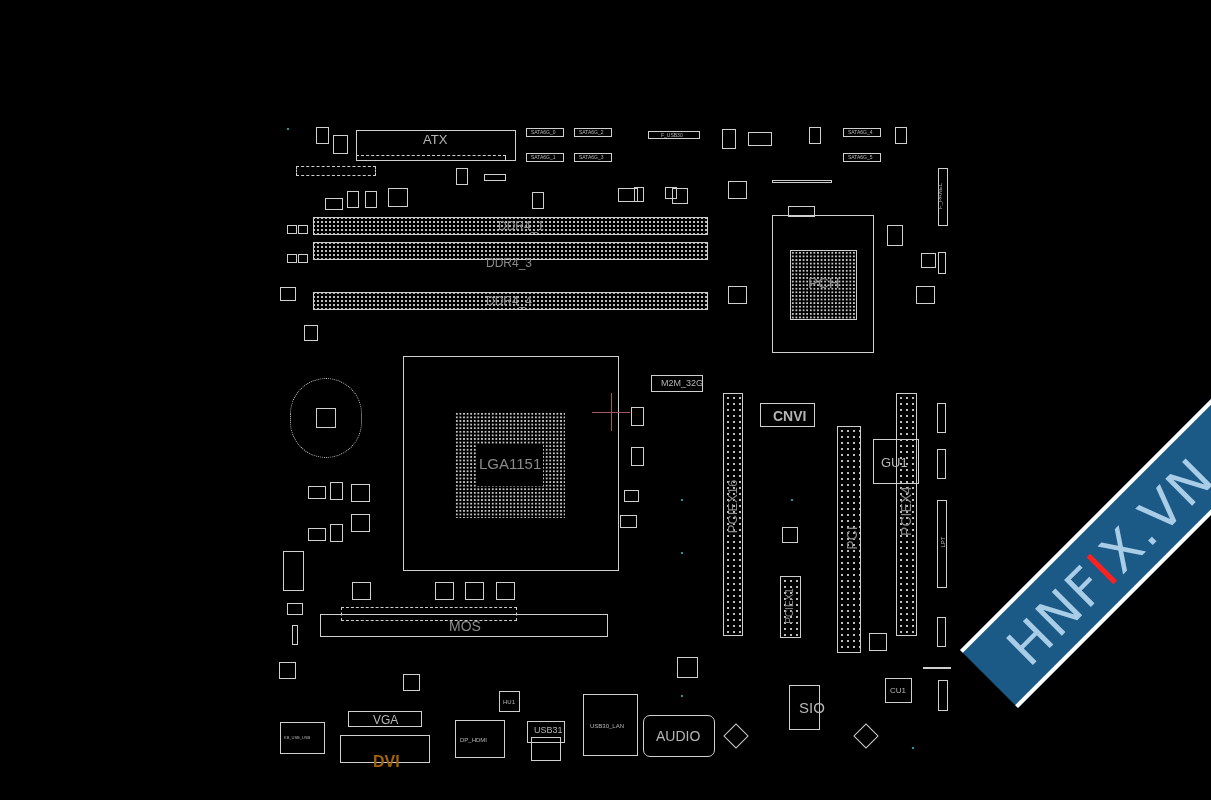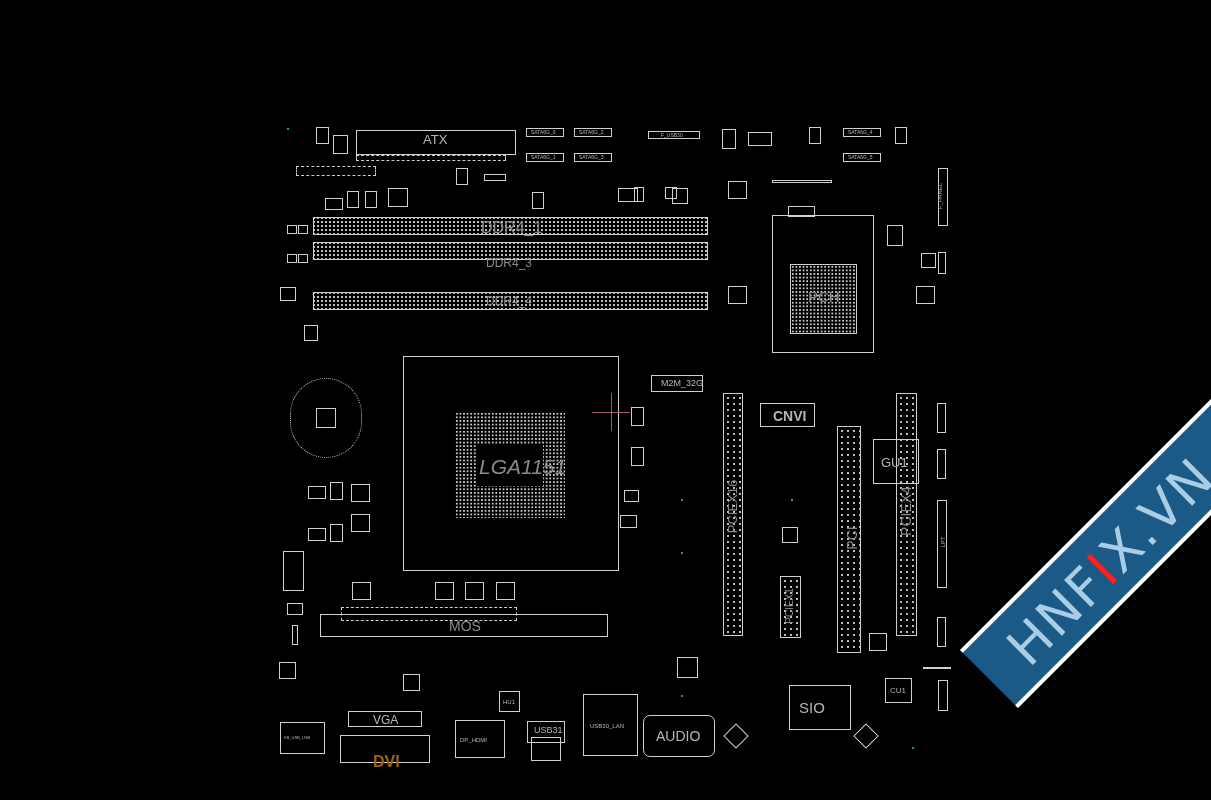--- a/index.html
+++ b/index.html
@@ -20,21 +20,21 @@
 </style>
 </head>
 <body>
 
 <div class="board">
 
   <div class="c" style="left:316px;top:127px;width:13px;height:17px;"></div>
   <div class="c" style="left:333px;top:135px;width:15px;height:19px;"></div>
   <div class="dot" style="left:287px;top:128px;"></div>
 
-  <div class="c" style="left:356px;top:130px;width:160px;height:25px;">
+  <div class="c" style="left:356px;top:130px;width:160px;height:31px;">
     <span class="lbl" style="left:66px;top:2px;font-size:13px;">ATX</span>
   </div>
 
   <div class="c" style="left:526px;top:128px;width:38px;height:9px;">
     <span class="lbl" style="left:4px;top:1px;font-size:5px;">SATA6G_0</span>
     </div>
   <div class="c" style="left:574px;top:128px;width:38px;height:9px;">
     <span class="lbl" style="left:4px;top:1px;font-size:5px;">SATA6G_2</span>
     </div>
   <div class="c" style="left:526px;top:153px;width:38px;height:9px;">
@@ -67,56 +67,56 @@
   <div class="c" style="left:325px;top:198px;width:18px;height:12px;"></div>
   <div class="c" style="left:456px;top:168px;width:12px;height:17px;"></div>
   <div class="c" style="left:484px;top:174px;width:22px;height:7px;"></div>
   <div class="c" style="left:532px;top:192px;width:12px;height:17px;"></div>
   <div class="c" style="left:665px;top:187px;width:12px;height:12px;"></div>
   <div class="c" style="left:618px;top:188px;width:20px;height:14px;"></div>
   <div class="c" style="left:672px;top:188px;width:16px;height:16px;"></div>
   <div class="c" style="left:634px;top:187px;width:10px;height:15px;"></div>
 
   <div class="c slot" style="left:313px;top:217px;width:395px;height:18px;">
-    <span class="lbl" style="left:167px;top:2px;font-size:16px;color:#8a8a8a;">DDR4_1</span>
+    <span class="lbl" style="left:184px;top:2px;font-size:12px;color:#8a8a8a;">DDR4_1</span>
     </div>
   <div class="c slot" style="left:313px;top:242px;width:395px;height:18px;">
     <span class="lbl" style="left:172px;top:2px;font-size:12px;color:#8a8a8a;margin-top:12px;">DDR4_3</span>
     </div>
   <div class="c slot" style="left:313px;top:292px;width:395px;height:18px;">
     <span class="lbl" style="left:172px;top:2px;font-size:12px;color:#8a8a8a;">DDR4_4</span>
     </div>
 
   <div class="c" style="left:287px;top:225px;width:10px;height:9px;"></div>
   <div class="c" style="left:298px;top:225px;width:10px;height:9px;"></div>
   <div class="c" style="left:287px;top:254px;width:10px;height:9px;"></div>
   <div class="c" style="left:298px;top:254px;width:10px;height:9px;"></div>
   <div class="c" style="left:280px;top:287px;width:16px;height:14px;"></div>
   <div class="c" style="left:304px;top:325px;width:14px;height:16px;"></div>
 
   <div class="c" style="left:772px;top:215px;width:102px;height:138px;"></div>
-  <div class="c grid" style="left:790px;top:264px;width:67px;height:70px;">
+  <div class="c grid" style="left:790px;top:250px;width:67px;height:70px;">
     <span class="lbl" style="left:17px;top:24px;font-size:15px;color:#8a8a8a;">PCH</span>
     </div>
   <div class="c" style="left:788px;top:206px;width:27px;height:11px;"></div>
   <div class="c" style="left:728px;top:181px;width:19px;height:18px;"></div>
   <div class="c" style="left:728px;top:286px;width:19px;height:18px;"></div>
   <div class="c" style="left:916px;top:286px;width:19px;height:18px;"></div>
   <div class="c" style="left:887px;top:225px;width:16px;height:21px;"></div>
   <div class="c" style="left:938px;top:168px;width:10px;height:58px;">
     <span class="lbl rot" style="left:-12px;top:24px;font-size:6px;transform:rotate(-90deg);">F_PANEL</span>
     </div>
   <div class="c" style="left:772px;top:180px;width:60px;height:3px;"></div>
   <div class="c" style="left:921px;top:253px;width:15px;height:15px;"></div>
   <div class="c" style="left:938px;top:252px;width:8px;height:22px;"></div>
 
   <div class="c" style="left:403px;top:356px;width:216px;height:215px;"></div>
   <div class="c grid" style="left:455px;top:412px;width:110px;height:106px;border:none;">
     <div style="position:absolute;left:22px;top:32px;width:66px;height:42px;background:#000;"></div>
-    <span class="lbl" style="left:24px;top:44px;font-size:21px;color:#8a8a8a;font-style:italic;">LGA1151</span>
+    <span class="lbl" style="left:24px;top:44px;font-size:15px;color:#8a8a8a;">LGA1151</span>
     </div>
   <div class="cross-h"></div>
   <div class="cross-v"></div>
 
   <div class="c" style="left:651px;top:375px;width:52px;height:17px;">
     <span class="lbl" style="left:9px;top:3px;font-size:9px;">M2M_32G</span>
     </div>
   <div class="c" style="left:631px;top:407px;width:13px;height:19px;"></div>
   <div class="c" style="left:631px;top:447px;width:13px;height:19px;"></div>
   <div class="c" style="left:624px;top:490px;width:15px;height:12px;"></div>
@@ -192,21 +192,21 @@
     </div>
   <div class="c" style="left:531px;top:737px;width:30px;height:24px;"></div>
   <div class="c" style="left:583px;top:694px;width:55px;height:62px;">
     <span class="lbl" style="left:6px;top:28px;font-size:6px;">USB30_LAN</span>
     </div>
   <div class="c" style="left:643px;top:715px;width:72px;height:42px;border-radius:7px;">
     <span class="lbl" style="left:12px;top:13px;font-size:14px;">AUDIO</span>
     </div>
   <div class="c" style="left:677px;top:657px;width:21px;height:21px;"></div>
   <div class="c" style="left:727px;top:727px;width:18px;height:18px;transform:rotate(45deg);"></div>
-  <div class="c" style="left:789px;top:685px;width:62px;height:45px;">
+  <div class="c" style="left:789px;top:685px;width:31px;height:45px;">
     <span class="lbl" style="left:9px;top:14px;font-size:15px;">SIO</span>
     </div>
   <div class="c" style="left:857px;top:727px;width:18px;height:18px;transform:rotate(45deg);"></div>
   <div class="c" style="left:885px;top:678px;width:27px;height:25px;text-align:center;">
     <span class="lbl" style="left:4px;top:8px;font-size:8px;">CU1</span>
     </div>
   <div class="c" style="left:938px;top:680px;width:10px;height:31px;"></div>
   <div class="c" style="left:923px;top:667px;width:28px;height:2px;"></div>
 
   <div class="dot" style="left:681px;top:499px;"></div>

